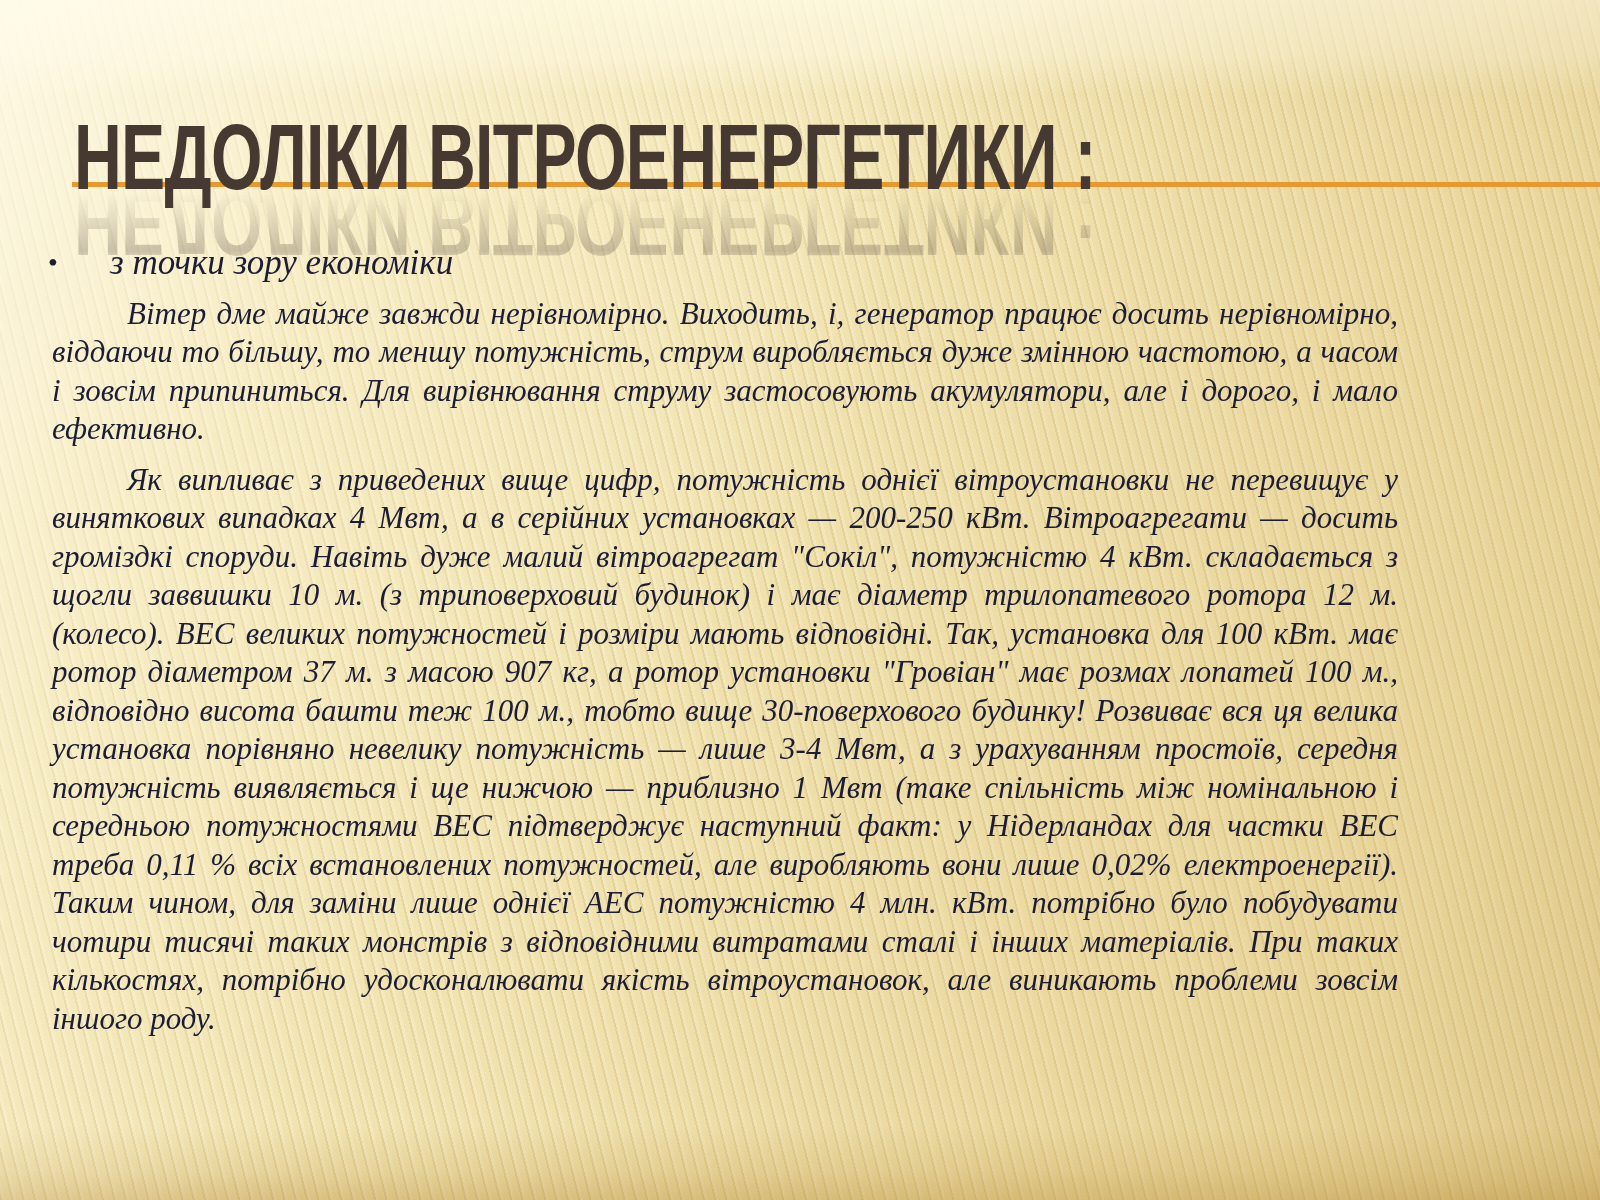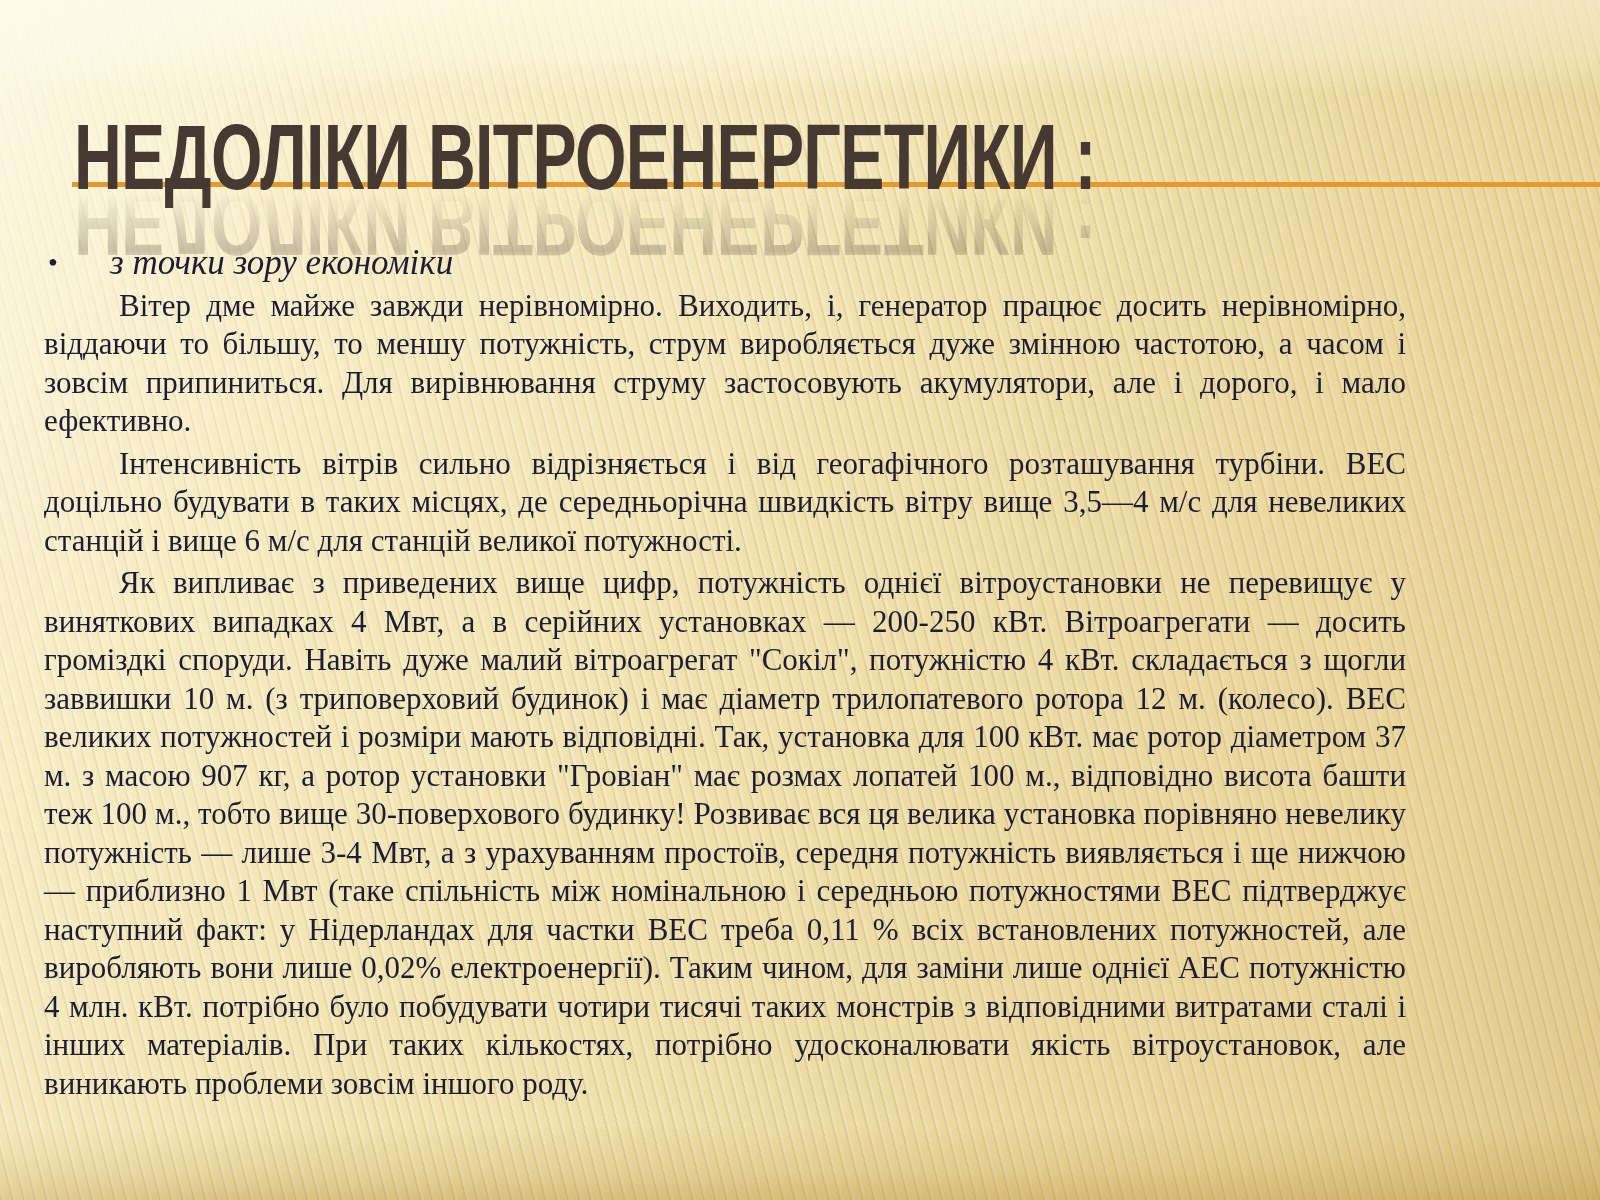--- a/index.html
+++ b/index.html
@@ -52,21 +52,21 @@
     font-family:"Liberation Serif", serif;
     font-size:31px;line-height:38.5px;color:#1C1C35;
     text-align:justify;
   }
   .bullet-row{display:flex;text-align:left;margin-bottom:3px;}
   .bullet-marker{
     width:70px;padding-left:8px;box-sizing:border-box;
     font-style:normal;font-size:28px;
   }
   .bullet-heading{font-style:italic;font-size:35px;}
-  .content p{margin:4px;text-indent:75px;}
+  .content p{margin:12px;text-indent:75px;font-style:italic;}
 </style>
 </head>
 <body>
 
 <div class="slide">
 
   <div class="accent-line"></div>
 
   <div class="title-reflection">НЕДОЛІКИ ВІТРОЕНЕРГЕТИКИ :</div>
 
@@ -74,19 +74,18 @@
 
   <div class="content">
 
     <div class="bullet-row">
       <span class="bullet-marker">•</span>
       <span class="bullet-heading">з точки зору економіки</span>
     </div>
 
     <p>Вітер дме майже завжди нерівномірно. Виходить, і, генератор працює досить нерівномірно, віддаючи то більшу, то меншу потужність, струм виробляється дуже змінною частотою, а часом і зовсім припиниться. Для вирівнювання струму застосовують акумулятори, але і дорого, і мало ефективно.</p>
 
-    <p>Інтенсивність вітрів сильно відрізняється і від геогафічного розташування турбіни. ВЕС доцільно будувати в таких місцях, де середньорічна швидкість вітру вище 3,5—4 м/с для невеликих станцій і вище 6 м/с для станцій великої потужності.</p>
 
     <p>Як випливає з приведених вище цифр, потужність однієї вітроустановки не перевищує у виняткових випадках 4 Мвт, а в серійних установках — 200-250 кВт. Вітроагрегати — досить громіздкі споруди. Навіть дуже малий вітроагрегат "Сокіл", потужністю 4 кВт. складається з щогли заввишки 10 м. (з триповерховий будинок) і має діаметр трилопатевого ротора 12 м. (колесо). ВЕС великих потужностей і розміри мають відповідні. Так, установка для 100 кВт. має ротор діаметром 37 м. з масою 907 кг, а ротор установки "Гровіан" має розмах лопатей 100 м., відповідно висота башти теж 100 м., тобто вище 30-поверхового будинку! Розвиває вся ця велика установка порівняно невелику потужність — лише 3-4 Мвт, а з урахуванням простоїв, середня потужність виявляється і ще нижчою — приблизно 1 Мвт (таке спільність між номінальною і середньою потужностями ВЕС підтверджує наступний факт: у Нідерландах для частки ВЕС треба 0,11 % всіх встановлених потужностей, але виробляють вони лише 0,02% електроенергії). Таким чином, для заміни лише однієї АЕС потужністю 4 млн. кВт. потрібно було побудувати чотири тисячі таких монстрів з відповідними витратами сталі і інших матеріалів. При таких кількостях, потрібно удосконалювати якість вітроустановок, але виникають проблеми зовсім іншого роду.</p>
 
   </div>
 
 </div>
 
 </body></html>

